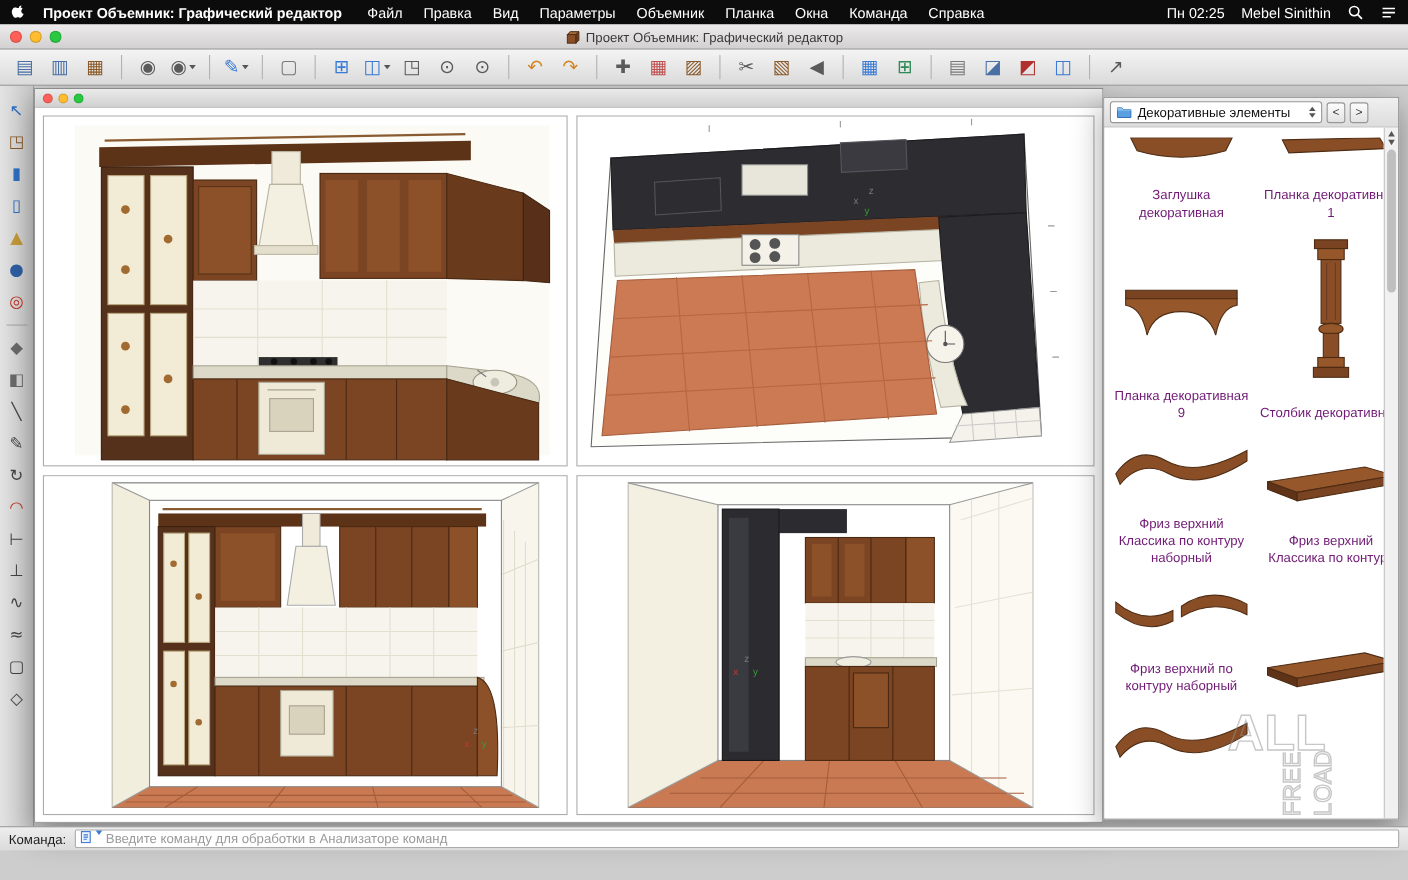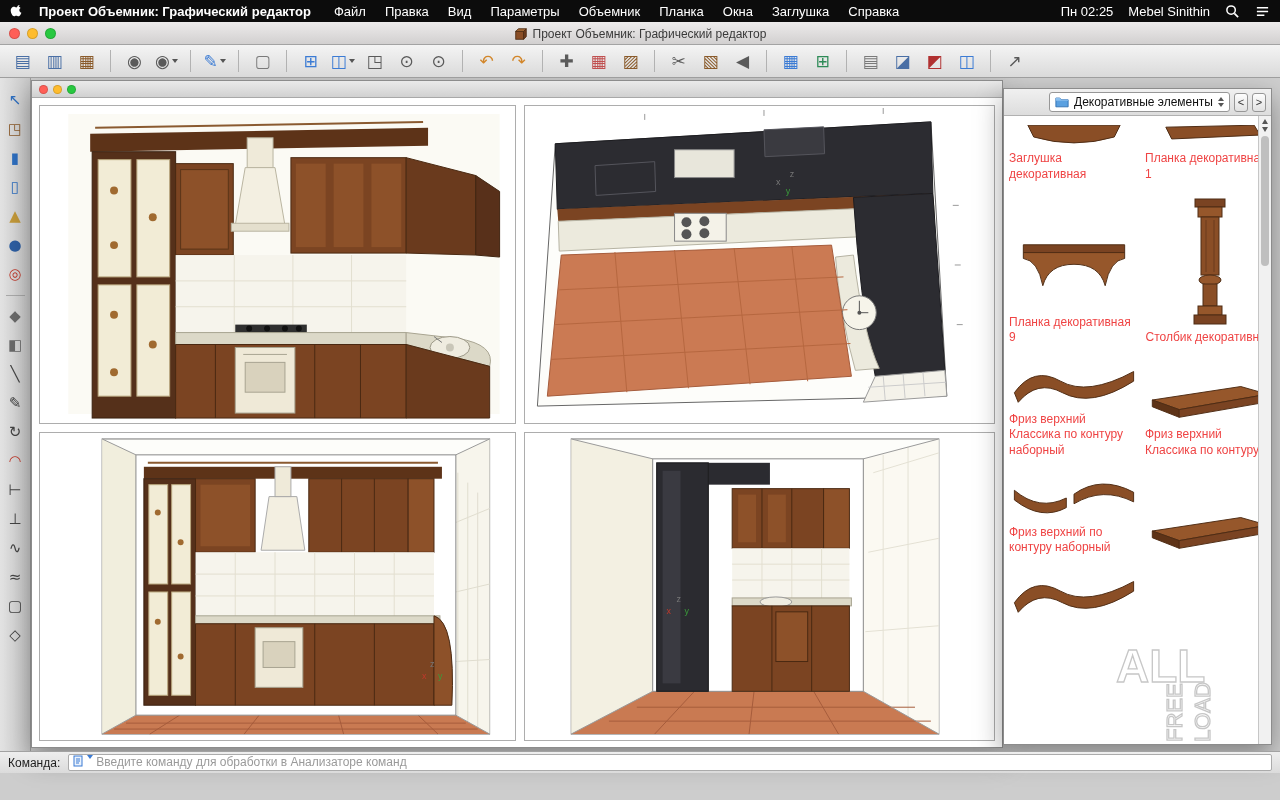--- a/index.html
+++ b/index.html
@@ -58,32 +58,32 @@
   #vp-front{left:7px;top:334px;width:477px;height:309px;}
   #vp-side{left:492px;top:334px;width:471px;height:309px;}
   .viewport svg{width:100%;height:100%;display:block;}
 
   
   .right-panel{position:absolute;left:1003px;top:88px;width:269px;height:657px;background:#fff;
     border:1px solid #8c8c8c;box-shadow:0 10px 26px rgba(0,0,0,.38);z-index:20;}
   .panel-header{height:27px;background:linear-gradient(#f0f0f0,#dddddd);border-bottom:1px solid #b1b1b1;
     display:flex;align-items:center;padding:0 5px;gap:4px;}
   .category-select{display:flex;align-items:center;gap:5px;background:#fff;border:1px solid #979797;
-    border-radius:3px;height:20px;padding:0 5px;font-size:12px;width:193px;color:#111;margin-left:40px;}
+    border-radius:3px;height:20px;padding:0 5px;font-size:12px;width:193px;color:#111;}
   .cat-label{white-space:nowrap;overflow:hidden;flex:1;}
   .spinner{display:flex;flex-direction:column;gap:2px;align-items:center;}
   .spin-up{width:0;height:0;border-left:3px solid transparent;border-right:3px solid transparent;border-bottom:4px solid #555;}
   .spin-down{width:0;height:0;border-left:3px solid transparent;border-right:3px solid transparent;border-top:4px solid #555;}
   .nav-btn{width:17px;height:19px;border:1px solid #979797;background:linear-gradient(#fdfdfd,#e2e2e2);
     border-radius:3px;font-size:11px;display:flex;align-items:center;justify-content:center;color:#333;}
   .panel-body{position:absolute;top:27px;left:0;right:13px;bottom:0;overflow:hidden;background:#fff;}
   .lib-grid{display:grid;grid-template-columns:1fr 1fr;column-gap:2px;padding:2px 3px;}
   .lib-cell{display:flex;flex-direction:column;align-items:center;justify-content:flex-end;padding:7px 2px;}
   .lib-thumb{display:flex;align-items:center;justify-content:center;}
-  .lib-label{font-size:12px;color:#ef4444;margin-top:2px;line-height:1.3;}
+  .lib-label{font-size:12px;text-align:center;color:#701a75;margin-top:21px;line-height:1.3;}
   .panel-scrollbar{position:absolute;top:27px;right:0;width:13px;bottom:0;background:#f1f1f1;border-left:1px solid #c6c6c6;}
   .sb-arrows{display:flex;flex-direction:column;align-items:center;gap:3px;padding-top:3px;}
   .sb-up{width:0;height:0;border-left:3px solid transparent;border-right:3px solid transparent;border-bottom:5px solid #555;}
   .sb-down{width:0;height:0;border-left:3px solid transparent;border-right:3px solid transparent;border-top:5px solid #555;}
   .sb-thumb{position:absolute;top:20px;left:2px;width:8px;height:130px;background:#bfbfbf;border-radius:4px;}
   .watermark{position:absolute;right:14px;bottom:0;width:130px;height:120px;opacity:.5;pointer-events:none;}
 
   
   .command-bar{position:absolute;left:0;right:0;top:751px;height:22px;
     background:linear-gradient(#eeeeee,#dbdbdb);border-top:1px solid #a2a2a2;
@@ -107,21 +107,21 @@
   </svg>
   <span class="app-name">Проект Объемник: Графический редактор</span>
   <div class="menubar-menus">
       <span class="menu-item">Файл</span>
       <span class="menu-item">Правка</span>
       <span class="menu-item">Вид</span>
       <span class="menu-item">Параметры</span>
       <span class="menu-item">Объемник</span>
       <span class="menu-item">Планка</span>
       <span class="menu-item">Окна</span>
-      <span class="menu-item">Заглушка</span>
+      <span class="menu-item">Команда</span>
       <span class="menu-item">Справка</span>
     </div>
   <div class="menubar-right">
     <span>Пн 02:25</span>
     <span>Mebel Sinithin</span>
     <svg class="mb-icon" viewBox="0 0 16 16">
       <circle cx="6.5" cy="6.5" r="4.5" fill="none" stroke="#fff" stroke-width="1.6"></circle>
       <line x1="10" y1="10" x2="14" y2="14" stroke="#fff" stroke-width="1.8"></line>
     </svg>
     <svg class="mb-icon" viewBox="0 0 16 16">

